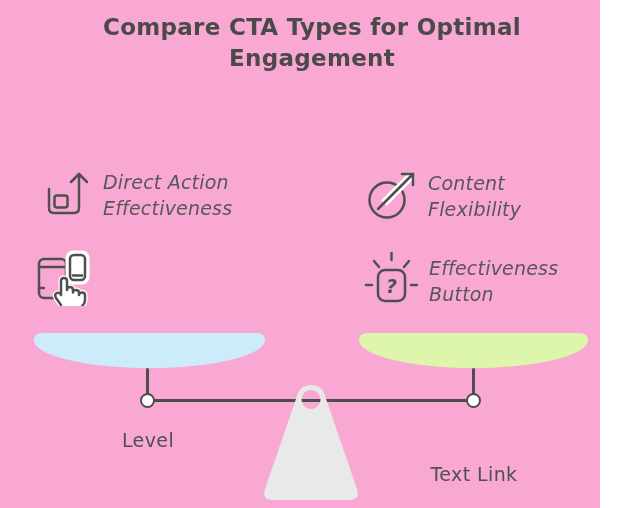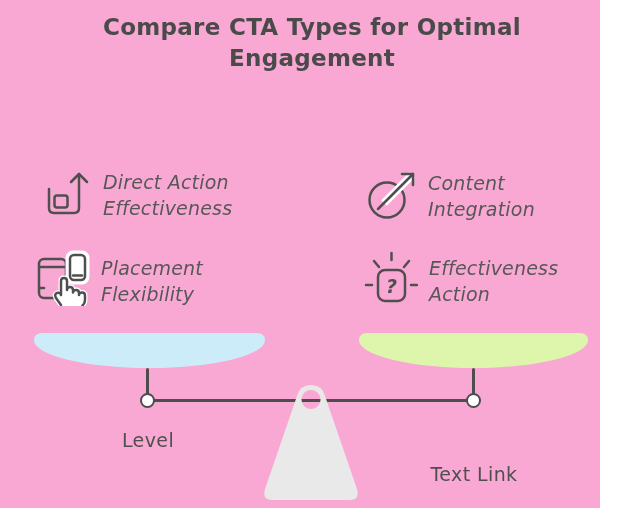--- a/index.html
+++ b/index.html
@@ -90,56 +90,52 @@
         <rect class="ic" x="5" y="9" width="27" height="39" rx="5"></rect>
         <path class="ic" d="M 5 17 H 32"></path>
         <path class="ic" d="M 5 38 h 5"></path>
         <rect class="halo" x="34" y="3" width="19" height="29" rx="5" stroke-width="5"></rect>
         <rect class="ic" x="36" y="5" width="15" height="25" rx="4" fill="#fff"></rect>
         <path class="ic" d="M 39 25.5 H 48" stroke-width="3.2"></path>
         <path class="halo" stroke-width="5" d="M 27 55 L 22 48 Q 20 44 23 43 Q 26 42 27 45 L 27 31 Q 27 28 30 28 Q 33 28 33 31 L 33 40 Q 33 37 36 37 Q 39 37 39 40 L 39 42.5 Q 39 40 42 40 Q 45 40 45 43 L 45 45 Q 45 42.5 48 42.5 Q 51 42.5 51 45.5 L 51 50 Q 51 53.5 48.5 55.5 Z"></path>
         <path class="ic" fill="#fff" d="M 27 55 L 22 48 Q 20 44 23 43 Q 26 42 27 45 L 27 31 Q 27 28 30 28 Q 33 28 33 31 L 33 40 Q 33 37 36 37 Q 39 37 39 40 L 39 42.5 Q 39 40 42 40 Q 45 40 45 43 L 45 45 Q 45 42.5 48 42.5 Q 51 42.5 51 45.5 L 51 50 Q 51 53.5 48.5 55.5"></path>
       </svg>
     </span>
-    <span class="flabel">
-      <span>Placement</span>
-      <span>Flexibility</span>
-    </span>
   </div>
 
   <div class="feature f-r1">
     <span class="ficon">
       <svg width="56" height="58" viewBox="0 0 56 58">
         <circle class="ic" cx="25" cy="38" r="17.5"></circle>
         <path class="halo" fill="none" stroke-width="8" d="M 22 41 L 50 13"></path>
         <path class="ic" d="M 16 47 L 51 12"></path>
         <path class="ic" d="M 40 12 L 51 12 L 51 23"></path>
       </svg>
     </span>
     <span class="flabel">
       <span>Content</span>
-      <span>Integration</span>
+      <span>Flexibility</span>
     </span>
   </div>
 
   <div class="feature f-r2">
     <span class="ficon">
       <svg width="56" height="56" viewBox="0 0 56 56">
         <rect class="ic" x="16" y="20" width="27" height="31" rx="7"></rect>
         <text x="29.5" y="43" text-anchor="middle" font-size="19" font-weight="700" fill="#4f4f4f" font-family="DejaVu Sans, sans-serif">?</text>
         <path class="ic" d="M 4 35 H 10"></path>
         <path class="ic" d="M 49 35 H 55"></path>
         <path class="ic" d="M 12 11 L 17 17"></path>
         <path class="ic" d="M 29.5 3 V 10"></path>
         <path class="ic" d="M 47 11 L 42 17"></path>
       </svg>
     </span>
     <span class="flabel">
       <span>Effectiveness</span>
-      <span>Action</span>
+      <span>Button</span>
     </span>
   </div>
 
   <div class="pan pan-left"></div>
   <div class="pan pan-right"></div>
 
   <div class="hanger hanger-left"></div>
   <div class="hanger hanger-right"></div>
 
   <div class="beam"></div>

